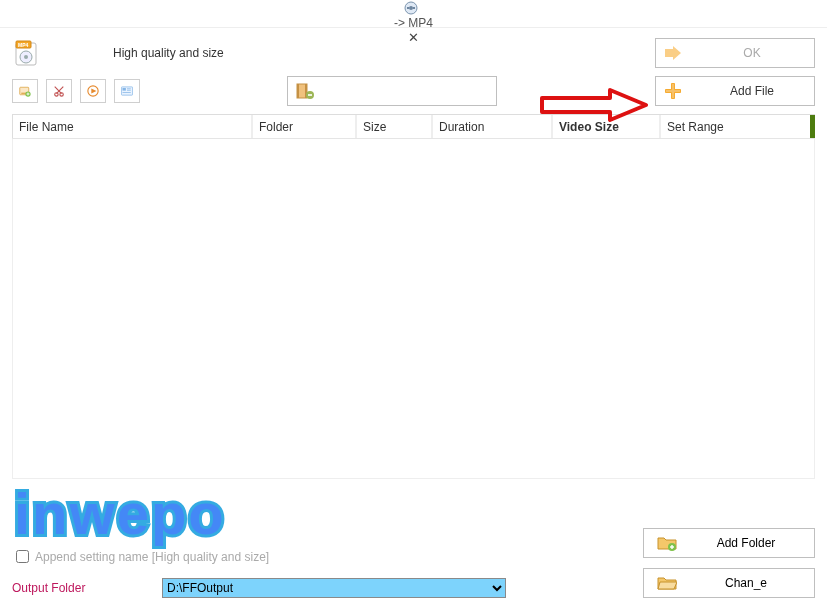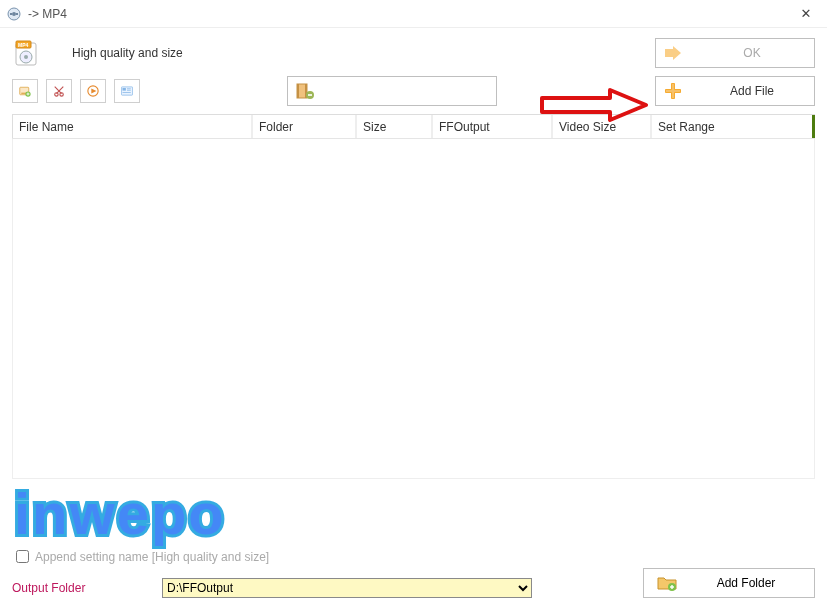--- a/index.html
+++ b/index.html
@@ -14,37 +14,38 @@
     position: relative;
     overflow: hidden;
   }
   
   .titlebar {
     height: 28px;
     display: flex;
     align-items: center;
     padding: 0 6px;
     border-bottom: 1px solid #eee;
+    flex-direction: column;
   }
   .titlebar .app-icon {
     width: 16px; height: 16px;
     margin-right: 6px;
     display: flex; align-items: center; justify-content: center;
   }
   .titlebar .title { flex: 1; font-size: 12px; color: #555; }
   .titlebar .close {
     width: 30px; text-align: center; font-size: 13px; color: #444; cursor: pointer;
   }
 
   
   .topsec {
     padding: 10px 12px 0 12px;
   }
   .row { display: flex; align-items: center; margin-bottom: 8px; }
-  .row > .left { width: 275px; display: flex; align-items: center; }
+  .row > .left { width: 275px; display: flex; align-items: center; gap: 41px; }
   .row > .mid { width: 265px; display: flex; align-items: center; }
   .row > .gap { flex: 1; }
   .row > .right { width: 160px; display: flex; align-items: center; justify-content: flex-end; }
 
   .mp4-icon {
     width: 28px; height: 28px; margin-left: 2px; margin-right: 30px;
   }
   .quality-label { font-size: 12px; color: #333; }
 
   .bigbtn {
@@ -97,21 +98,21 @@
   }
   .th {
     font-size: 12px; color: #333;
     padding-left: 6px;
     border-right: 1px solid #eee;
     border-left: 1px solid #eee;
     height: 100%;
     display: flex; align-items: center;
   }
   .th:first-child { border-left: 1px solid #ddd; }
-  .th:last-child { border-right: 3px solid #4d7c0f; }
+  .th:last-child { border-right: 5px solid #4d7c0f; }
   .tbody {
     height: 340px;
     border-left: 1px solid #eee;
     border-right: 1px solid #eee;
     border-bottom: 1px solid #eee;
     background: #fff;
   }
 
   
   .bottom {
@@ -124,24 +125,24 @@
   }
   .append-row input[type=checkbox]{ margin-right: 6px; }
   .append-row label { color: #aaa; font-size: 12px; }
 
   .outrow {
     display: flex; align-items: center;
     gap: 10px;
   }
   .outrow .olabel { width: 140px; font-size: 12px; color: #be185d; }
   .outrow select {
-    width: 370px; height: 20px;
+    width: 344px; height: 20px;
     border: 1px solid #8a8a8a;
     font-size: 12px;
-    background: #fef9c3;
+    background: #7dd3fc;
   }
 
   .bottom-right {
     position: absolute;
     right: 0; bottom: 0;
     display: flex; flex-direction: column; gap: 10px;
   }
   .folderbtn {
     width: 172px; height: 30px;
     border: 1px solid #bfbfbf;
@@ -178,21 +179,21 @@
     text-align: right;
     margin-top: -12px;
     margin-right: 6px;
   }
 
   
   .c-file { width: 240px; }
   .c-folder { width: 104px; }
   .c-size { width: 76px; }
   .c-dur { width: 120px; }
-  .c-vsize { width: 99px; }
+  .c-vsize { width: 108px; font-weight: bold; }
   .c-range { flex:1; }
 </style>
 </head>
 <body>
 
 <div class="titlebar">
   <span class="app-icon">
     <svg width="16" height="16" viewBox="0 0 16 16">
       <circle cx="8" cy="8" r="6" fill="#dfe9f5" stroke="#7a93ad" stroke-width="1"></circle>
       <circle cx="8" cy="8" r="2" fill="#6e86a0"></circle>
@@ -303,21 +304,21 @@
   <g fill="none" stroke="#d11" stroke-width="4" stroke-linejoin="round">
     <path d="M2 10 L70 10 L70 2 L106 17 L70 32 L70 24 L2 24 Z" fill="none"></path>
   </g>
 </svg>
 
 <div class="table-wrap">
   <div class="thead">
     <div class="th c-file">File Name</div>
     <div class="th c-folder">Folder</div>
     <div class="th c-size">Size</div>
-    <div class="th c-dur">FFOutput</div>
+    <div class="th c-dur">Duration</div>
     <div class="th c-vsize">Video Size</div>
     <div class="th c-range">Set Range</div>
   </div>
   <div class="tbody"></div>
 </div>
 
 <div class="watermark">
   <div class="wm-text">inwepo</div>
 </div>
 
@@ -338,14 +339,23 @@
       <span class="icon">
         <svg width="20" height="16" viewBox="0 0 20 16">
           <path d="M1 3 L7 3 L9 5 L19 5 L19 14 L1 14 Z" fill="#f4c76a" stroke="#c7922d"></path>
           <circle cx="15" cy="12" r="4" fill="#7fc24a"></circle>
           <line x1="15" y1="10" x2="15" y2="14" stroke="#fff" stroke-width="1.4"></line>
           <line x1="13" y1="12" x2="17" y2="12" stroke="#fff" stroke-width="1.4"></line>
         </svg>
       </span>
       <span class="lbl">Add Folder</span>
     </button>
+    <button class="folderbtn">
+      <span class="icon">
+        <svg width="20" height="16" viewBox="0 0 20 16">
+          <path d="M1 3 L7 3 L9 5 L19 5 L19 14 L1 14 Z" fill="#f4c76a" stroke="#c7922d"></path>
+          <path d="M3 7 L20 7 L17 14 L1 14 Z" fill="#f8dca0" stroke="#c7922d"></path>
+        </svg>
+      </span>
+      <span class="lbl">Chan_e</span>
+    </button>
   </div>
 </div>
 
 </body></html>

